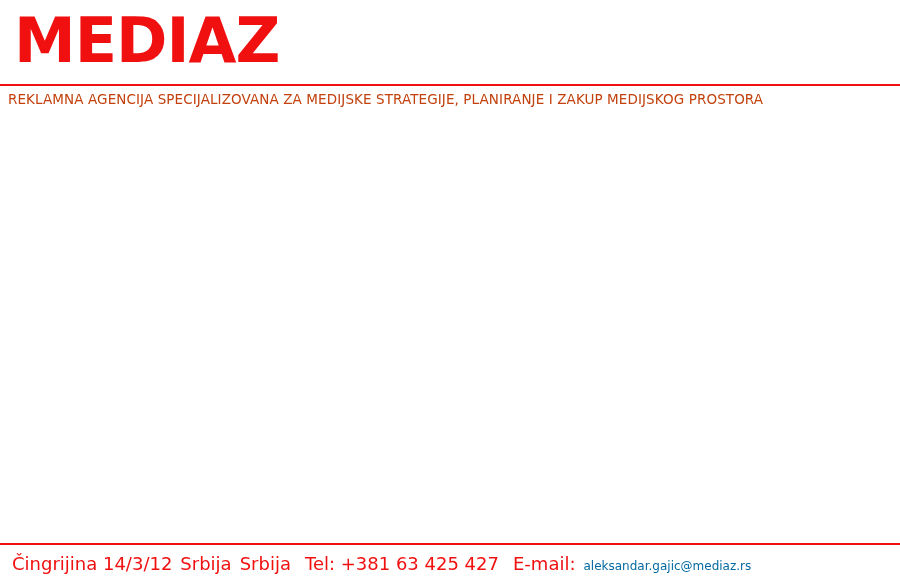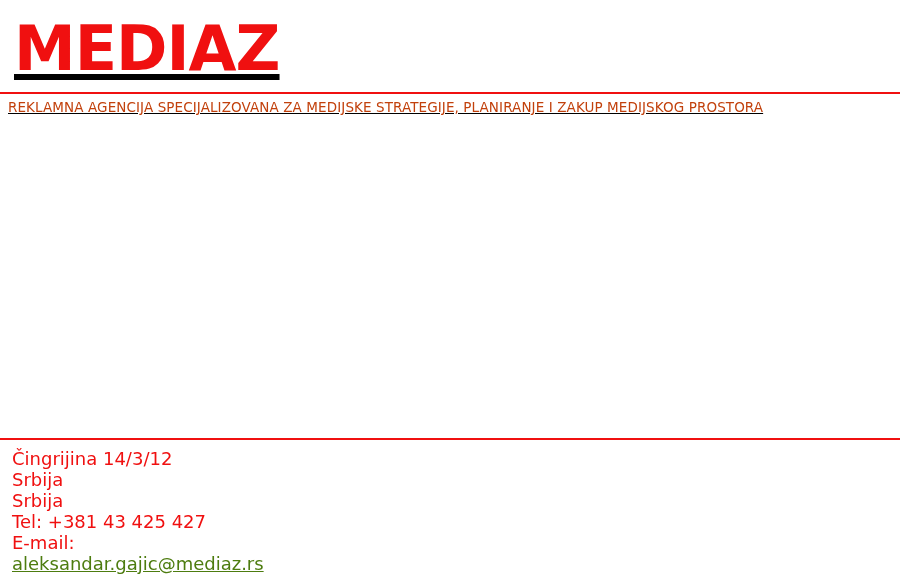--- a/index.html
+++ b/index.html
@@ -15,24 +15,23 @@
   }
   .page {
     position: relative;
     width: 900px;
     height: 584px;
     box-sizing: border-box;
   }
   
   .letterhead {
     position: absolute;
-    top: 8px;
+    top: 0;
     left: 0;
     width: 900px;
-    text-decoration: underline;
   }
   .logo {
     font-family: "DejaVu Sans", sans-serif;
     font-weight: bold;
     font-size: 62px;
     line-height: 1;
     letter-spacing: -1px;
     color: #f01010;
     padding: 10px 0 0 14px;
     user-select: none;
@@ -74,29 +73,27 @@
     margin-bottom: 8px;
   }
   .footer-line {
     color: #f01010;
     font-family: "DejaVu Sans", sans-serif;
     font-size: 18px;
     padding: 0 0 10px 12px;
     white-space: nowrap;
     display: flex;
     align-items: baseline;
-    flex-direction: column;
   }
   .footer-line .seg { margin-right: 14px; }
   .footer-line .seg.tight { margin-right: 8px; }
   .footer-email {
-    color: #4d7c0f;
-    text-decoration: underline;
+    color: #0369a1;
     font-family: "DejaVu Sans", sans-serif;
-    font-size: 18px;
+    font-size: 12px;
     cursor: pointer;
   }
 </style>
 </head>
 <body>
 
 <div class="page">
 
   <div class="letterhead">
     <div class="logo">MEDIAZ</div>
@@ -105,19 +102,19 @@
   </div>
 
   <div class="content-area"></div>
 
   <div class="footer">
     <div class="footer-rule"></div>
     <div class="footer-line">
       <span class="seg tight">Čingrijina 14/3/12</span>
       <span class="seg tight">Srbija</span>
       <span class="seg">Srbija</span>
-      <span class="seg">Tel: +381 43 425 427</span>
+      <span class="seg">Tel: +381 63 425 427</span>
       <span class="seg tight">E-mail:</span>
       <span class="footer-email">aleksandar.gajic@mediaz.rs</span>
     </div>
   </div>
 
 </div>
 
 </body></html>

